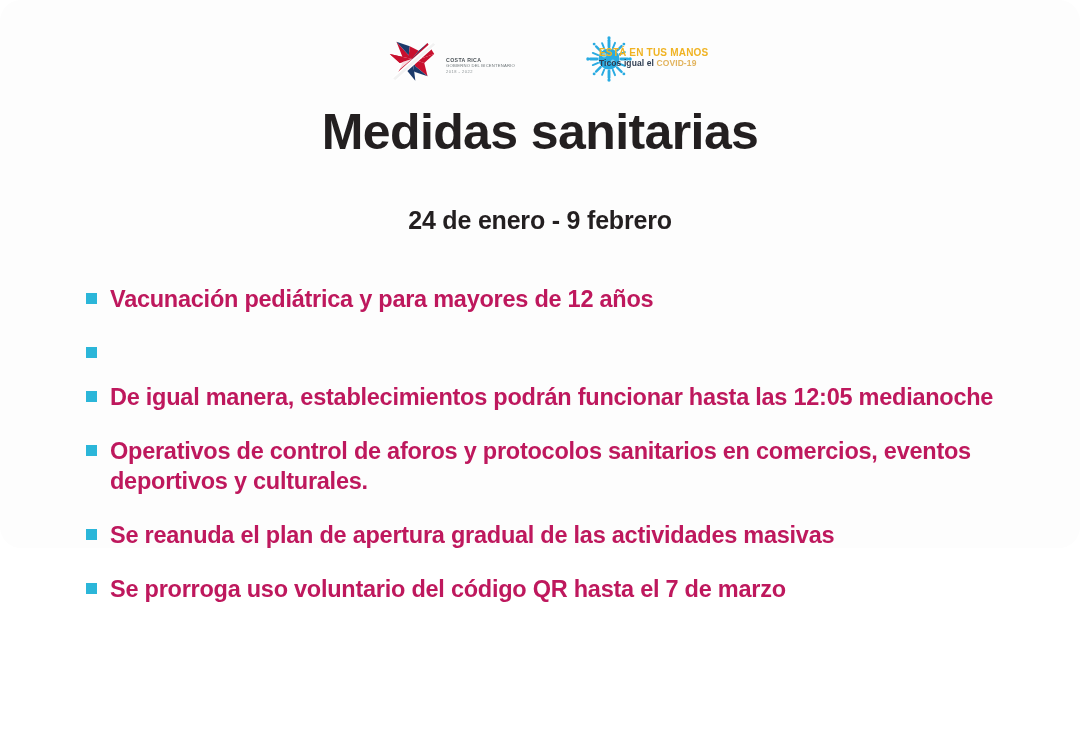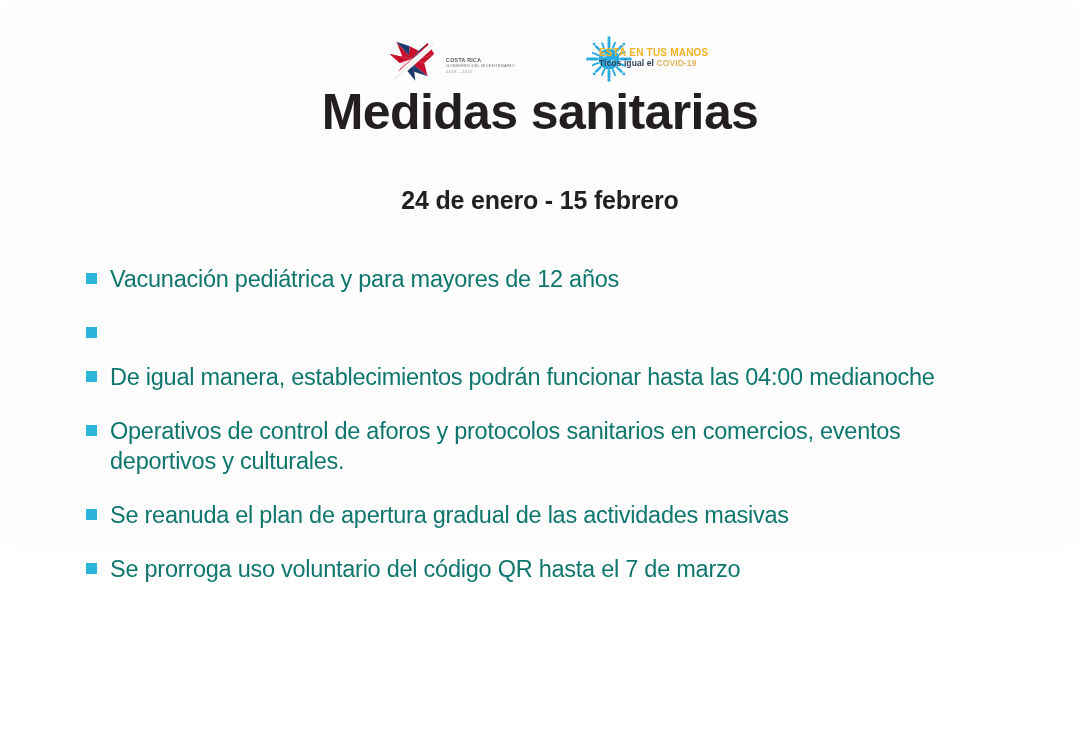--- a/index.html
+++ b/index.html
@@ -114,21 +114,21 @@
     color: #e2b45e;
     font-weight: bold;
   }
 
   
   .title {
     font-size: 50px;
     font-weight: bold;
     color: #231f20;
     letter-spacing: -0.6px;
-    margin-top: 0;
+    margin-top: 20px;
     line-height: 56px;
   }
   .subtitle {
     font-size: 25px;
     font-weight: bold;
     color: #231f20;
     text-align: center;
     margin-top: 12px;
     letter-spacing: -0.2px;
     line-height: 28px;
@@ -152,22 +152,22 @@
     width: 11px;
     height: 11px;
     background: #2bb6d9;
     flex: 0 0 auto;
     margin-top: 9px;
     margin-right: 13px;
     display: block;
   }
   .measure-item .text {
     font-size: 23.5px;
-    font-weight: normal;
-    color: #0f766e;
+    font-weight: bold;
+    color: #be185d;
     line-height: 30px;
     letter-spacing: -0.25px;
     max-width: 900px;
   }
 </style>
 </head>
 <body>
 
 <div class="page">
 
@@ -237,33 +237,33 @@
       </svg>
       <div class="ctext">
         <div class="line1">ESTÁ EN TUS MANOS</div>
         <div class="line2"><span>Ticos igual el </span><span class="covid">COVID-19</span></div>
       </div>
     </div>
 
   </div>
 
   <h1 class="title">Medidas sanitarias</h1>
-  <h2 class="subtitle">24 de enero - 15 febrero</h2>
+  <h2 class="subtitle">24 de enero - 9 febrero</h2>
 
   <ul class="measures">
     <li class="measure-item">
       <span class="bullet"></span>
       <span class="text">Vacunación pediátrica y para mayores de 12 años</span>
     </li>
     <li class="measure-item">
       <span class="bullet"></span>
     </li>
     <li class="measure-item">
       <span class="bullet"></span>
-      <span class="text">De igual manera, establecimientos podrán funcionar hasta las 04:00 medianoche</span>
+      <span class="text">De igual manera, establecimientos podrán funcionar hasta las 12:05 medianoche</span>
     </li>
     <li class="measure-item">
       <span class="bullet"></span>
       <span class="text">Operativos de control de aforos y protocolos sanitarios en comercios, eventos deportivos y culturales.</span>
     </li>
     <li class="measure-item">
       <span class="bullet"></span>
       <span class="text">Se reanuda el plan de apertura gradual de las actividades masivas</span>
     </li>
     <li class="measure-item">

